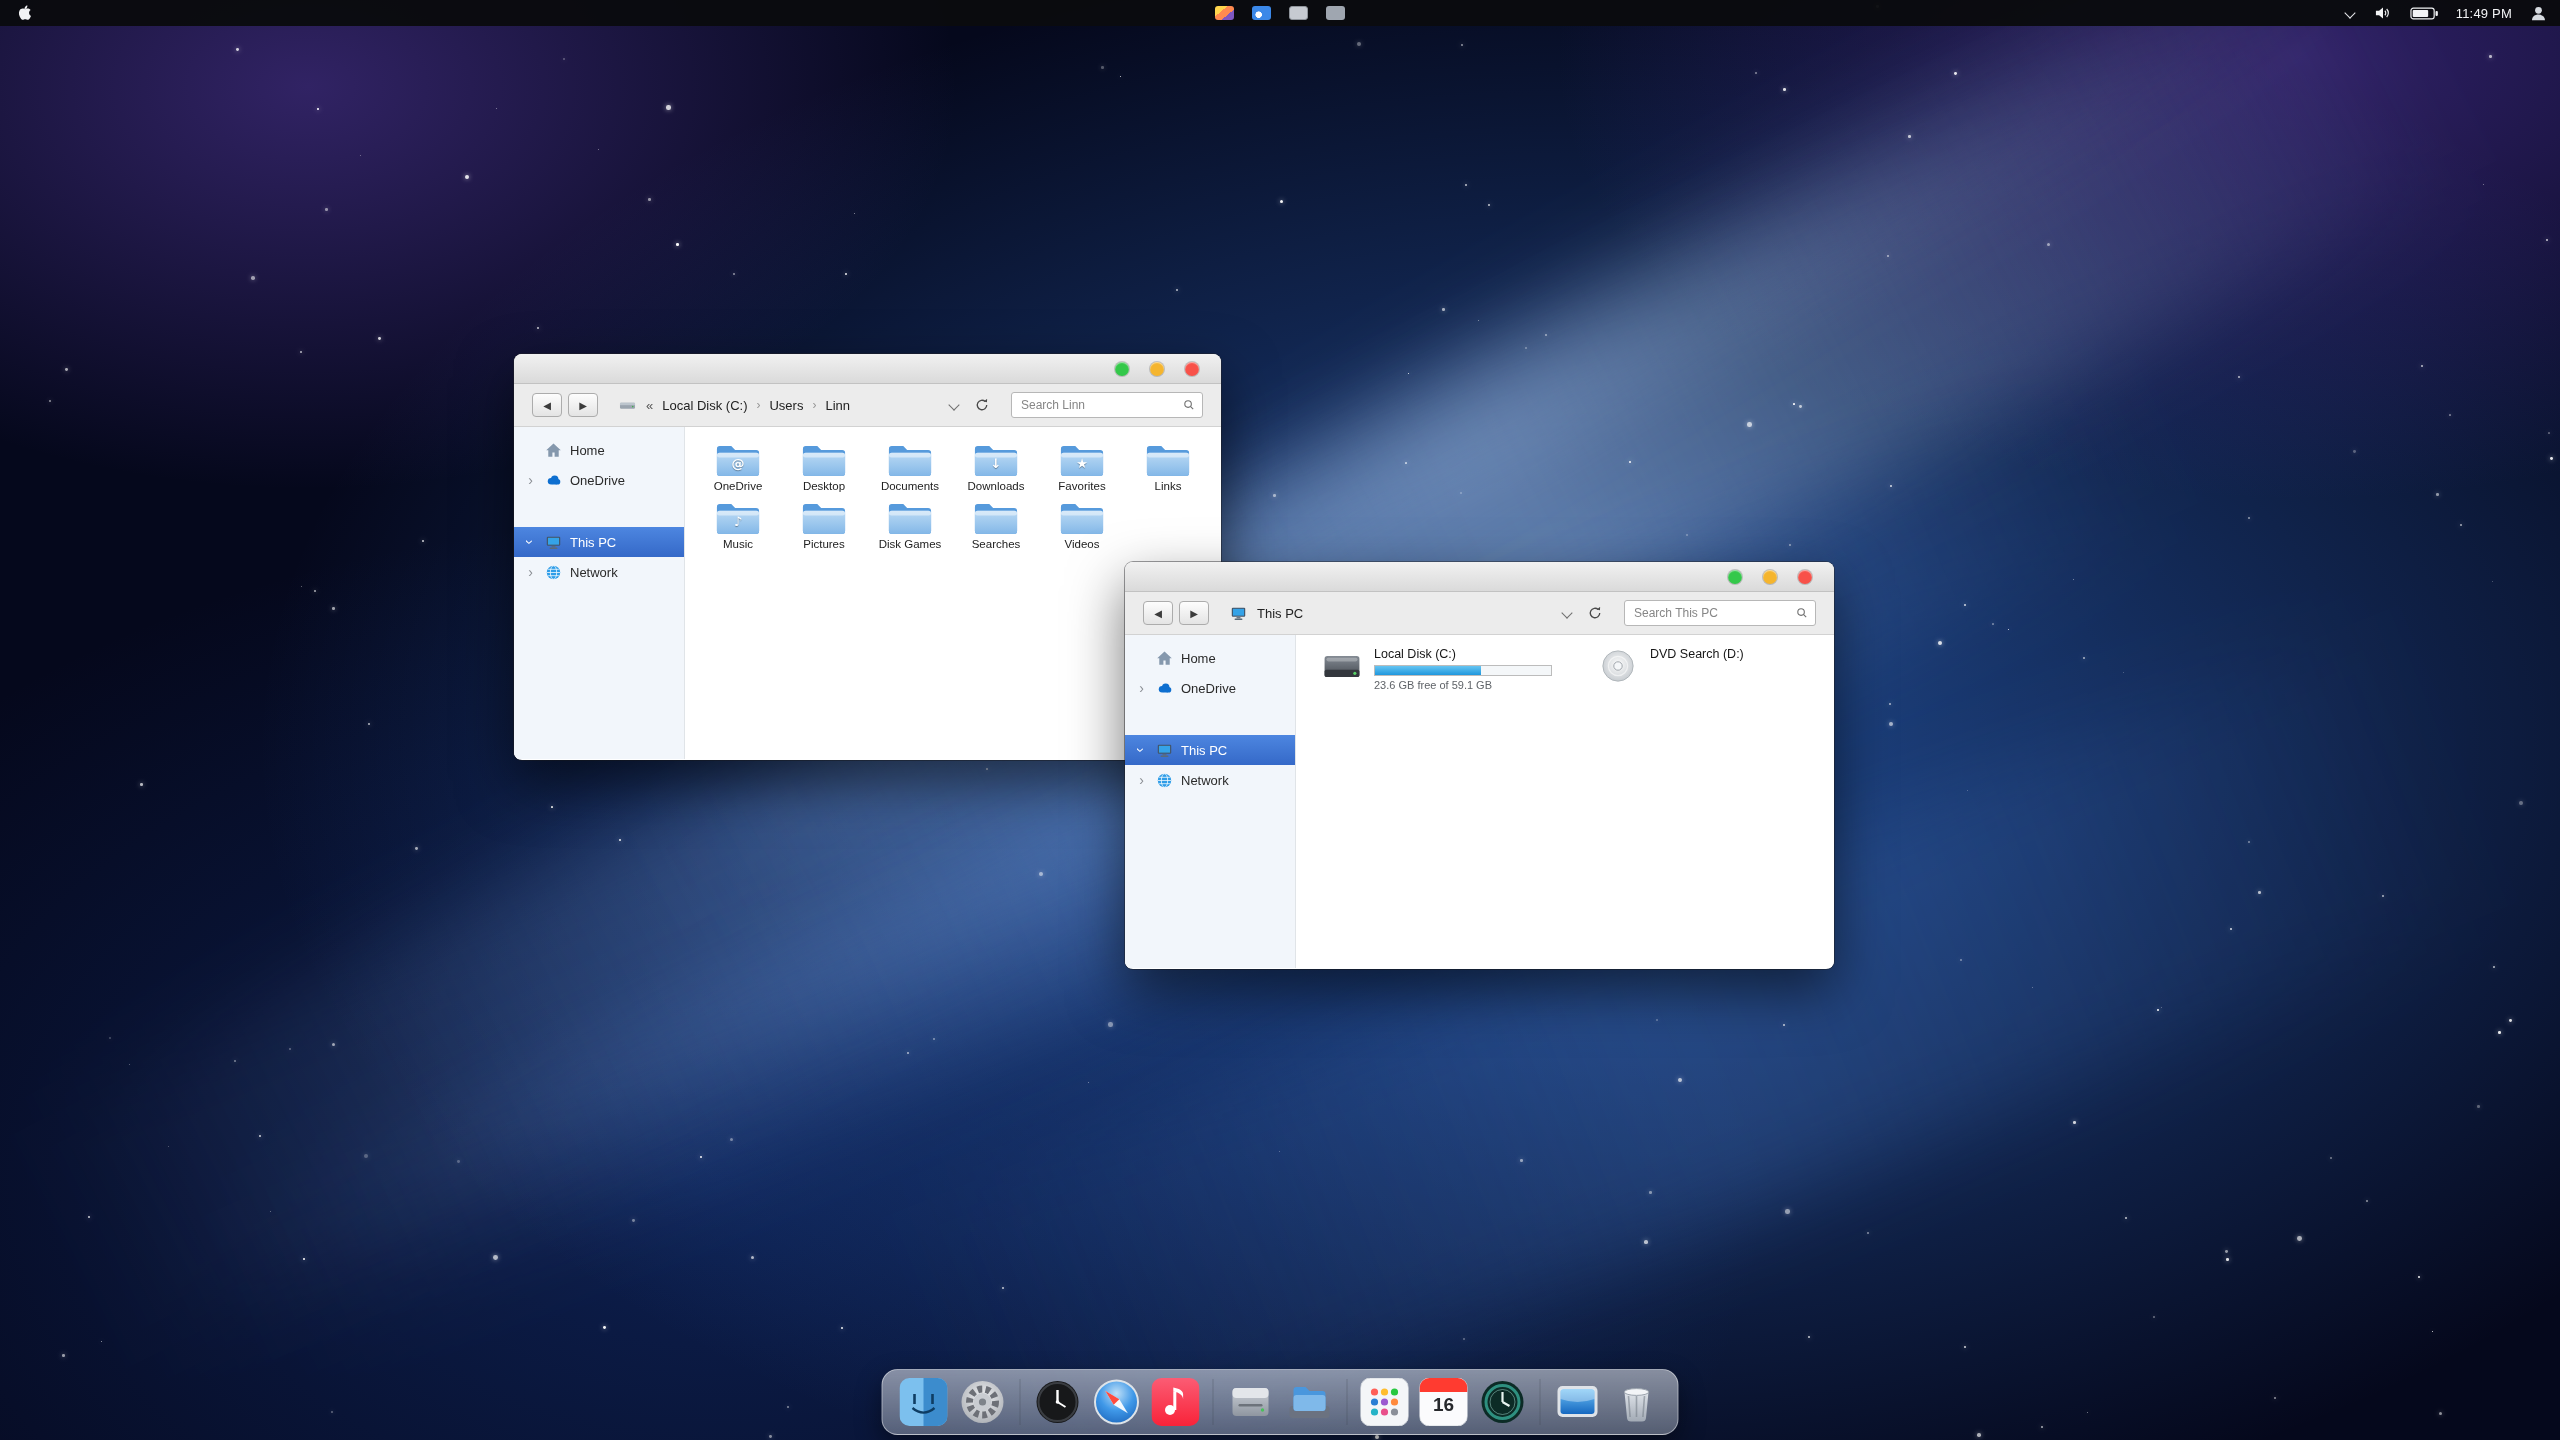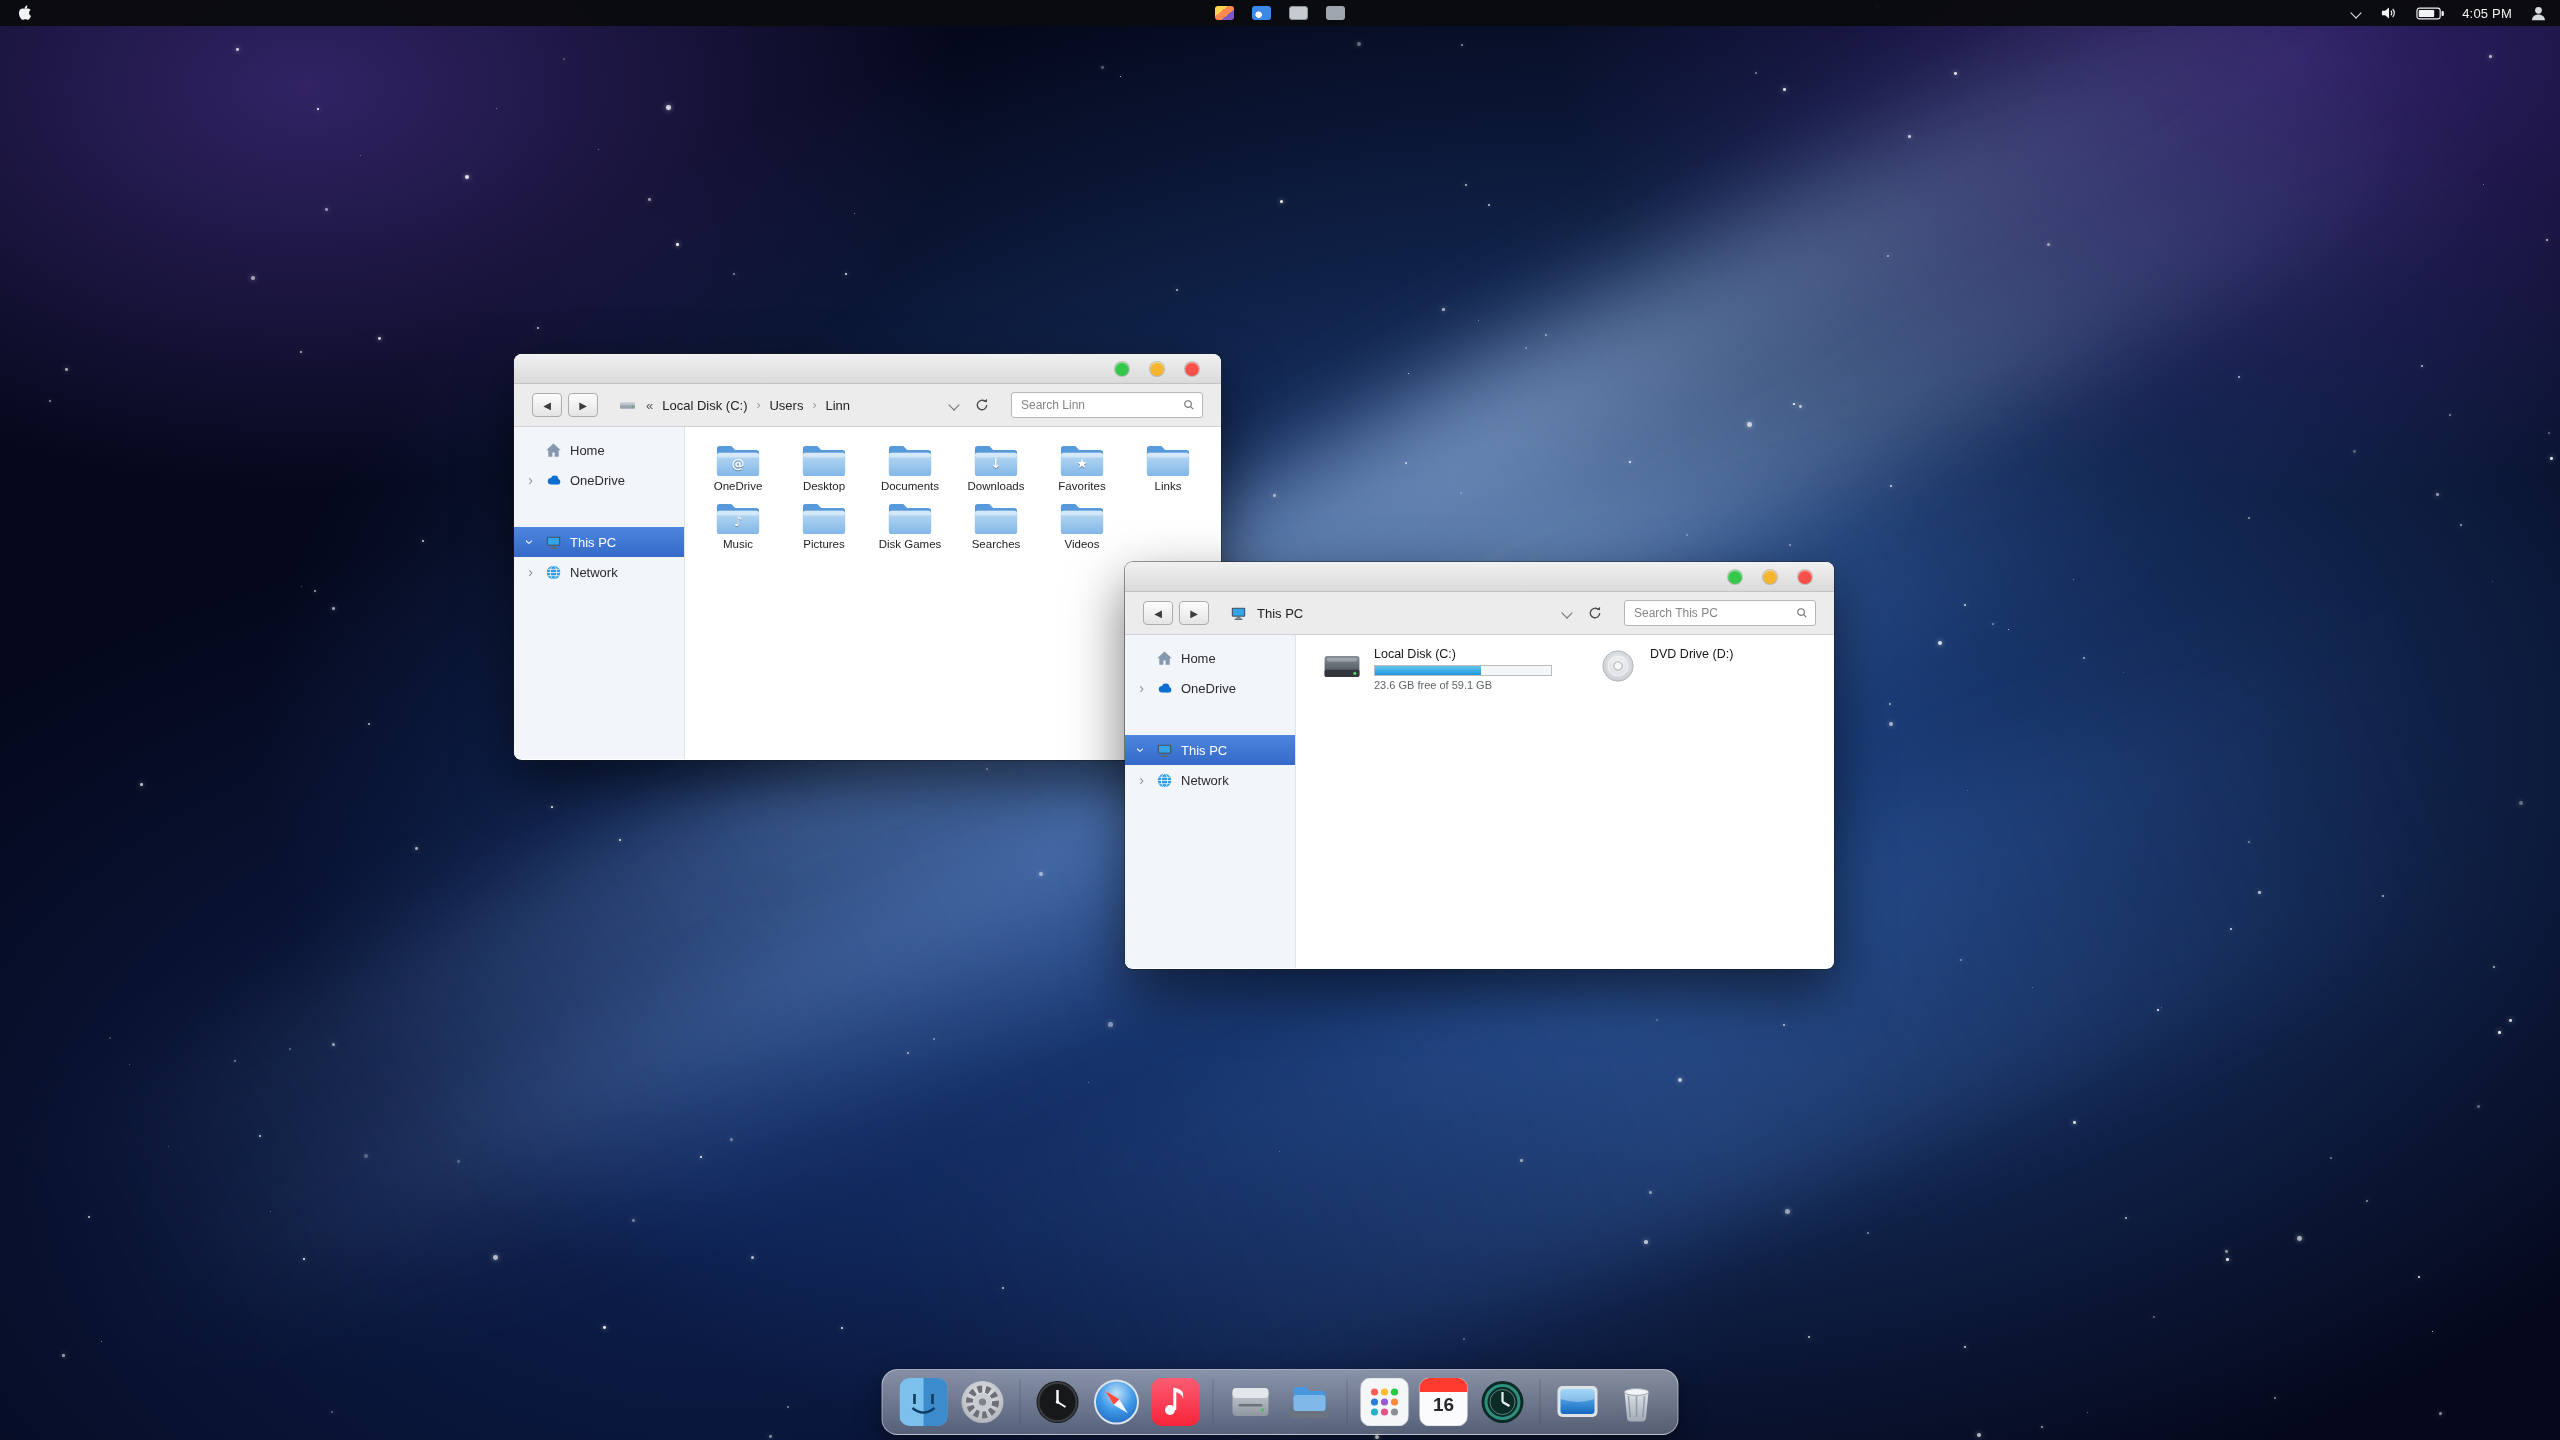--- a/index.html
+++ b/index.html
@@ -434,21 +434,21 @@
     <span class="status-chip chip4"></span>
   </div>
   <div class="mb-right">
     <span class="mb-chevron"></span>
     <svg class="mb-ico" width="20" height="20">
         <use href="#sym-speaker"></use>
       </svg>
     <svg class="mb-ico" width="29" height="13">
         <use href="#sym-battery"></use>
       </svg>
-    <span class="mb-time">4:05 PM</span>
+    <span class="mb-time">11:49 PM</span>
     <svg class="mb-ico" width="19" height="19">
         <use href="#sym-user"></use>
       </svg>
   </div>
 </header>
 
 <section class="window win-linn">
   <div class="titlebar">
     <div class="lights">
       <span class="light lt-green"></span>
@@ -692,21 +692,21 @@
             <div class="usage-fill" style="width: 60%;"></div>
           </div>
           <div class="drive-detail">23.6 GB free of 59.1 GB</div>
         </div>
       </div>
       <div class="drive-tile">
         <svg class="drive-ico" viewBox="0 0 48 40">
             <use href="#sym-dvd"></use>
           </svg>
         <div class="drive-info">
-          <div class="drive-name">DVD Drive (D:)</div>
+          <div class="drive-name">DVD Search (D:)</div>
         </div>
       </div>
     </div>
   </div>
 </section>
 
 <footer class="dock">
   <div class="dock-item">
     <svg viewBox="0 0 48 48">
       <rect width="48" height="48" rx="10" fill="#7cc0ee"></rect>

